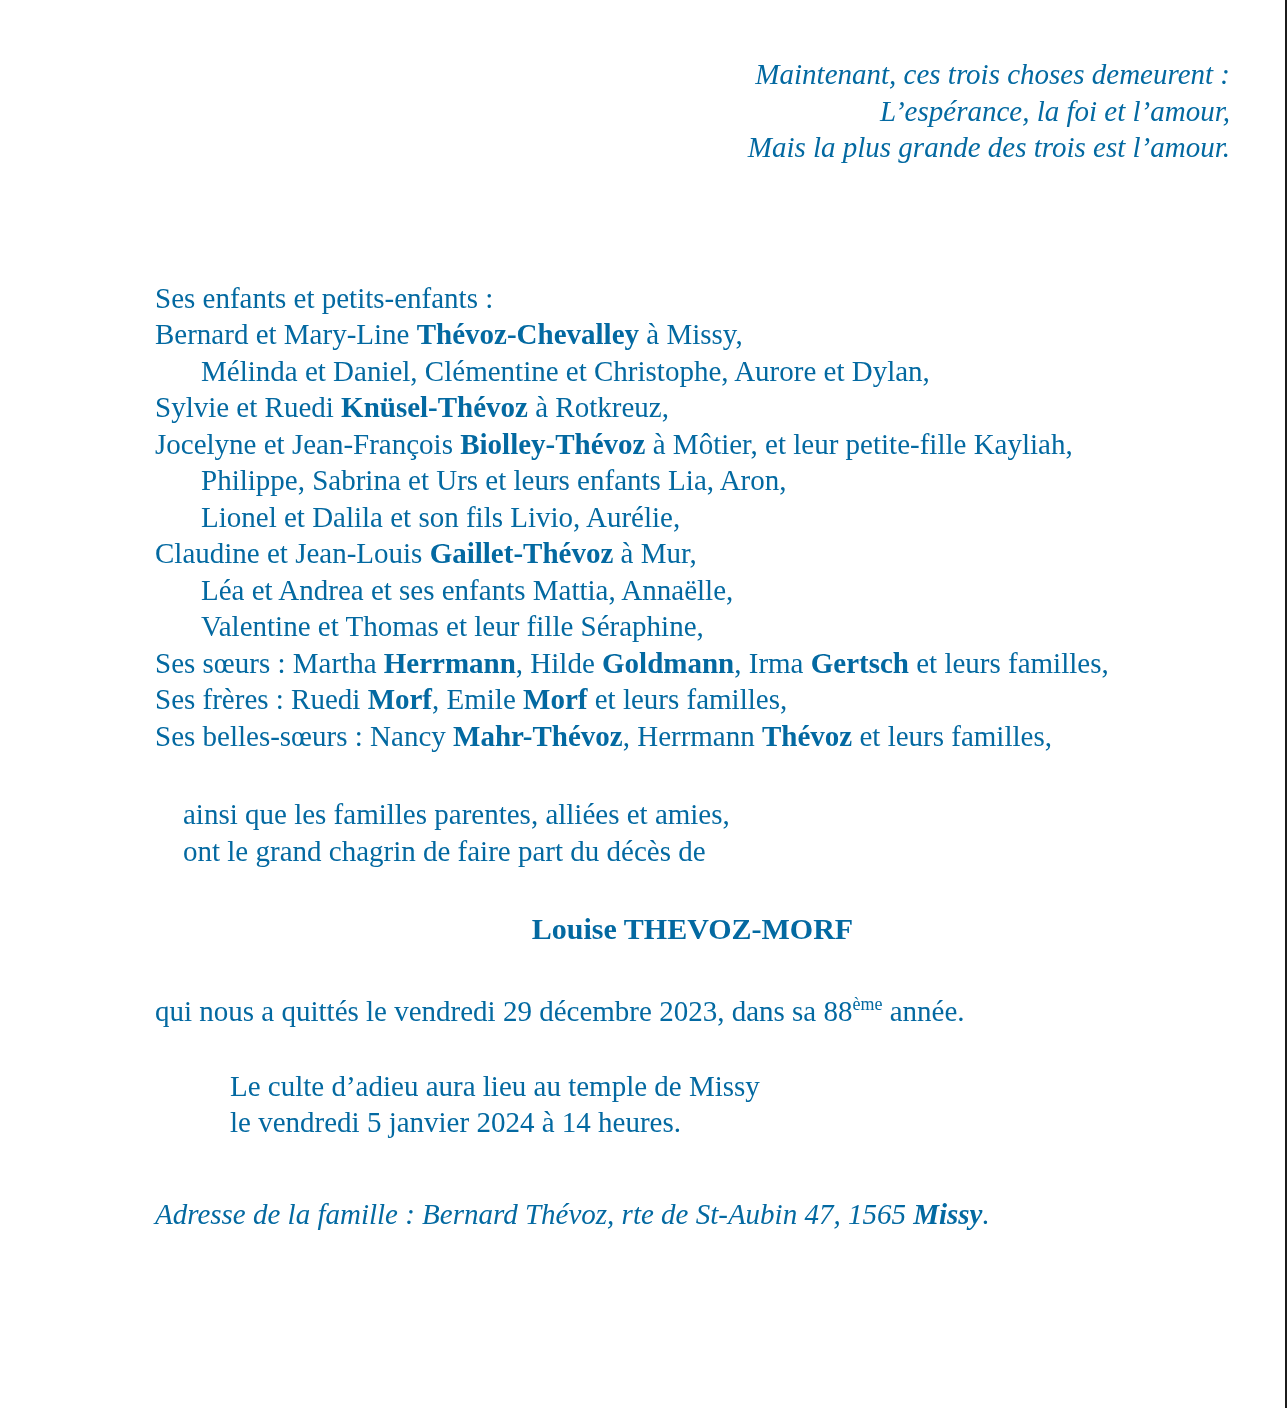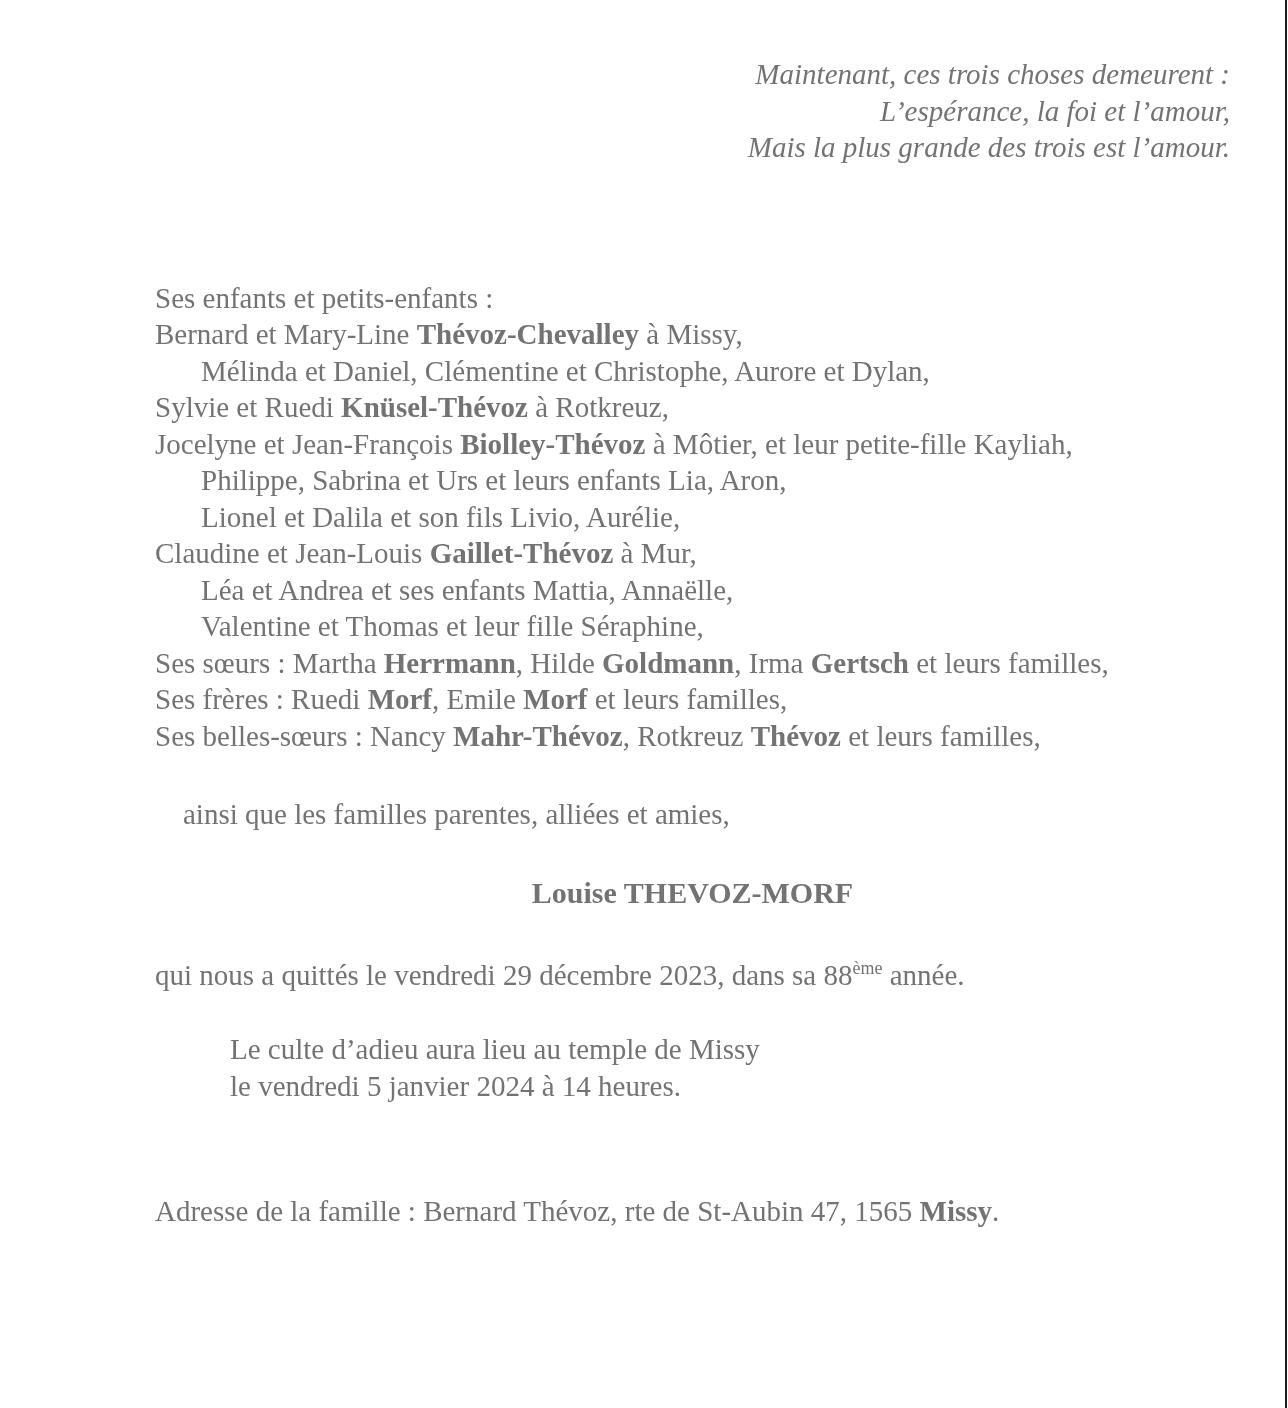--- a/index.html
+++ b/index.html
@@ -4,21 +4,21 @@
 <style>
   html, body { margin: 0; padding: 0; background: #ffffff; }
   .page {
     position: relative;
     width: 1288px;
     height: 1408px;
     background: #ffffff;
     overflow: hidden;
     font-family: "Liberation Serif", "DejaVu Serif", serif;
     font-size: 29px;
-    color: #737373;
+    color: #0369a1;
   }
   .scan-edge {
     position: absolute;
     top: 0;
     bottom: 0;
     right: 1px;
     width: 2px;
     background: #1c1c1c;
   }
   .content {
@@ -43,21 +43,21 @@
   .deceased-name {
     margin: 36px 0 0 0;
     font-size: 30px;
     line-height: 48px;
     font-weight: bold;
     text-align: center;
     letter-spacing: 0px;
   }
   .death-line { margin-top: 40px; }
   .ceremony { margin-top: 38px; padding-left: 75px; }
-  .address { margin-top: 89px; }
+  .address { margin-top: 55px; font-style: italic; }
   sup {
     font-size: 0.62em;
     line-height: 0;
     vertical-align: super;
   }
 </style>
 </head>
 <body>
 
 <div class="page">
@@ -78,25 +78,26 @@
         <div class="line indent"><span>Mélinda et Daniel, Clémentine et Christophe, Aurore et Dylan,</span></div>
         <div class="line"><span>Sylvie et Ruedi </span><span class="bold">Knüsel-Thévoz</span><span> à Rotkreuz,</span></div>
         <div class="line"><span>Jocelyne et Jean-François </span><span class="bold">Biolley-Thévoz</span><span> à Môtier, et leur petite-fille Kayliah,</span></div>
         <div class="line indent"><span>Philippe, Sabrina et Urs et leurs enfants Lia, Aron,</span></div>
         <div class="line indent"><span>Lionel et Dalila et son fils Livio, Aurélie,</span></div>
         <div class="line"><span>Claudine et Jean-Louis </span><span class="bold">Gaillet-Thévoz</span><span> à Mur,</span></div>
         <div class="line indent"><span>Léa et Andrea et ses enfants Mattia, Annaëlle,</span></div>
         <div class="line indent"><span>Valentine et Thomas et leur fille Séraphine,</span></div>
         <div class="line"><span>Ses sœurs : Martha </span><span class="bold">Herrmann</span><span>, Hilde </span><span class="bold">Goldmann</span><span>, Irma </span><span class="bold">Gertsch</span><span> et leurs familles,</span></div>
         <div class="line"><span>Ses frères : Ruedi </span><span class="bold">Morf</span><span>, Emile </span><span class="bold">Morf</span><span> et leurs familles,</span></div>
-        <div class="line"><span>Ses belles-sœurs : Nancy </span><span class="bold">Mahr-Thévoz</span><span>, Rotkreuz </span><span class="bold">Thévoz</span><span> et leurs familles,</span></div>
+        <div class="line"><span>Ses belles-sœurs : Nancy </span><span class="bold">Mahr-Thévoz</span><span>, Herrmann </span><span class="bold">Thévoz</span><span> et leurs familles,</span></div>
       </div>
 
     <div class="closing">
         <div class="line"><span>ainsi que les familles parentes, alliées et amies,</span></div>
+        <div class="line"><span>ont le grand chagrin de faire part du décès de</span></div>
       </div>
 
     <div class="deceased-name">Louise THEVOZ-MORF</div>
 
     <div class="death-line">
         <div class="line"><span>qui nous a quittés le vendredi 29 décembre 2023, dans sa 88</span><sup>ème</sup><span> année.</span></div>
       </div>
 
     <div class="ceremony">
         <div class="line"><span>Le culte d’adieu aura lieu au temple de Missy</span></div>

